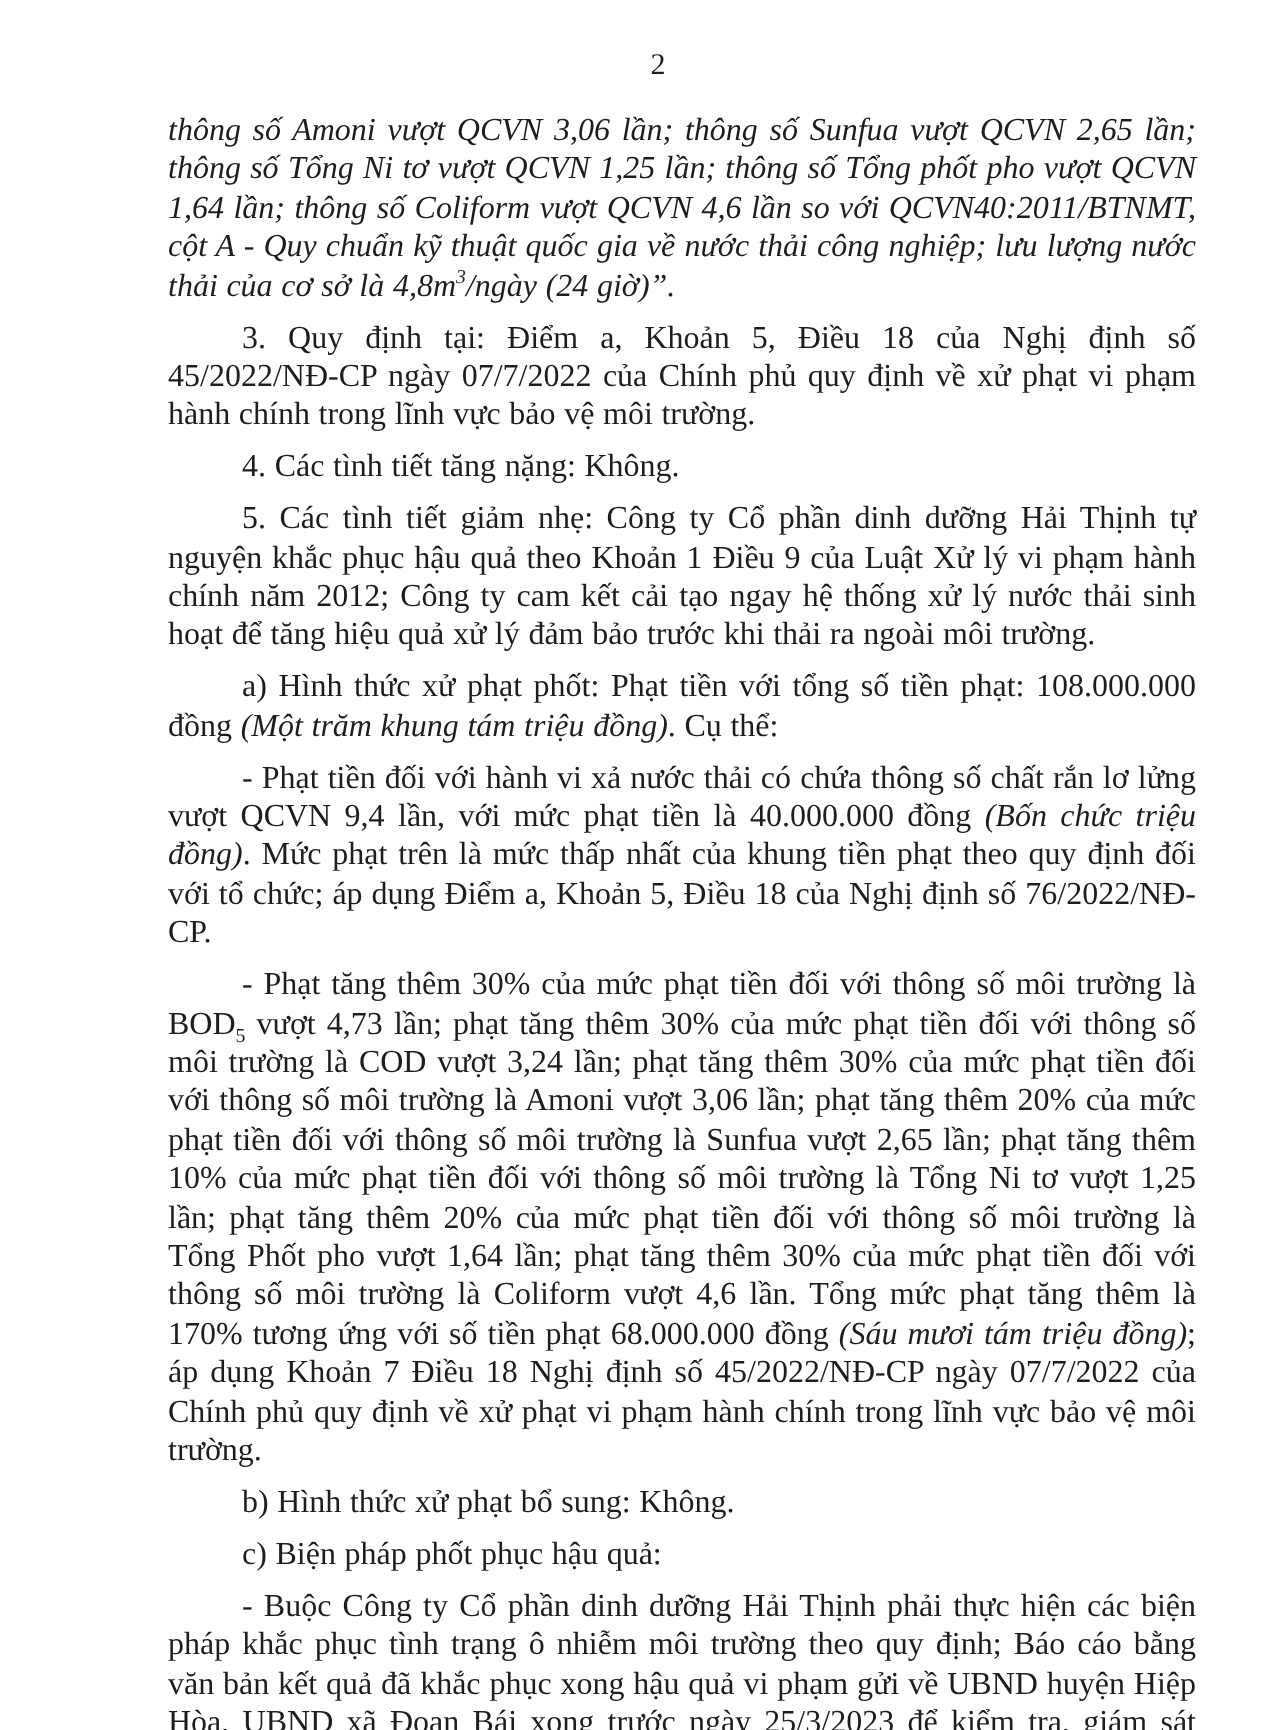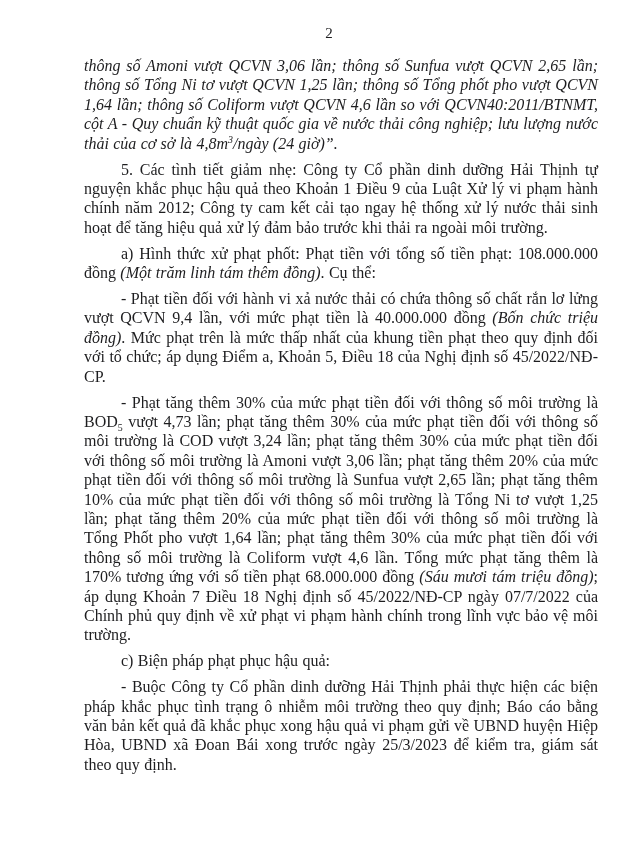--- a/index.html
+++ b/index.html
@@ -55,21 +55,24 @@
     line-height: 0;
   }
 </style>
 </head>
 <body>
 
 <div class="page" style="background: rgb(255, 255, 255); color: rgb(29, 29, 31);">
   <div class="page-number">2</div>
   <div class="content">
       <p class="para"><span class="italic">thông số Amoni vượt QCVN 3,06 lần; thông số Sunfua vượt QCVN 2,65 lần; thông số Tổng Ni tơ vượt QCVN 1,25 lần; thông số Tổng phốt pho vượt QCVN 1,64 lần; thông số Coliform vượt QCVN 4,6 lần so với QCVN40:2011/BTNMT, cột A - Quy chuẩn kỹ thuật quốc gia về nước thải công nghiệp; lưu lượng nước thải của cơ sở là 4,8m</span><span class="italic run-sup">3</span><span class="italic">/ngày (24 giờ)”.</span></p>
+      <p class="para indent"><span>3. Quy định tại: Điểm a, Khoản 5, Điều 18 của Nghị định số 45/2022/NĐ-CP ngày 07/7/2022 của Chính phủ quy định về xử phạt vi phạm hành chính trong lĩnh vực bảo vệ môi trường.</span></p>
+      <p class="para indent"><span>4. Các tình tiết tăng nặng: Không.</span></p>
       <p class="para indent"><span>5. Các tình tiết giảm nhẹ: Công ty Cổ phần dinh dưỡng Hải Thịnh tự nguyện khắc phục hậu quả theo Khoản 1 Điều 9 của Luật Xử lý vi phạm hành chính năm 2012; Công ty cam kết cải tạo ngay hệ thống xử lý nước thải sinh hoạt để tăng hiệu quả xử lý đảm bảo trước khi thải ra ngoài môi trường.</span></p>
-      <p class="para indent"><span>a) Hình thức xử phạt phốt: Phạt tiền với tổng số tiền phạt: 108.000.000 đồng </span><span class="italic">(Một trăm linh tám thêm đồng)</span><span>. Cụ thể:</span></p>
-      <p class="para indent"><span>- Phạt tiền đối với hành vi xả nước thải có chứa thông số chất rắn lơ lửng vượt QCVN 9,4 lần, với mức phạt tiền là 40.000.000 đồng </span><span class="italic">(Bốn chức triệu đồng)</span><span>. Mức phạt trên là mức thấp nhất của khung tiền phạt theo quy định đối với tổ chức; áp dụng Điểm a, Khoản 5, Điều 18 của Nghị định số 45/2022/NĐ-CP.</span></p>
+      <p class="para indent"><span>a) Hình thức xử phạt phốt: Phạt tiền với tổng số tiền phạt: 108.000.000 đồng </span><span class="italic">(Một trăm khung tám triệu đồng)</span><span>. Cụ thể:</span></p>
+      <p class="para indent"><span>- Phạt tiền đối với hành vi xả nước thải có chứa thông số chất rắn lơ lửng vượt QCVN 9,4 lần, với mức phạt tiền là 40.000.000 đồng </span><span class="italic">(Bốn chức triệu đồng)</span><span>. Mức phạt trên là mức thấp nhất của khung tiền phạt theo quy định đối với tổ chức; áp dụng Điểm a, Khoản 5, Điều 18 của Nghị định số 76/2022/NĐ-CP.</span></p>
       <p class="para indent"><span>- Phạt tăng thêm 30% của mức phạt tiền đối với thông số môi trường là BOD</span><span class="run-sub">5</span><span> vượt 4,73 lần; phạt tăng thêm 30% của mức phạt tiền đối với thông số môi trường là COD vượt 3,24 lần; phạt tăng thêm 30% của mức phạt tiền đối với thông số môi trường là Amoni vượt 3,06 lần; phạt tăng thêm 20% của mức phạt tiền đối với thông số môi trường là Sunfua vượt 2,65 lần; phạt tăng thêm 10% của mức phạt tiền đối với thông số môi trường là Tổng Ni tơ vượt 1,25 lần; phạt tăng thêm 20% của mức phạt tiền đối với thông số môi trường là Tổng Phốt pho vượt 1,64 lần; phạt tăng thêm 30% của mức phạt tiền đối với thông số môi trường là Coliform vượt 4,6 lần. Tổng mức phạt tăng thêm là 170% tương ứng với số tiền phạt 68.000.000 đồng </span><span class="italic">(Sáu mươi tám triệu đồng)</span><span>; áp dụng Khoản 7 Điều 18 Nghị định số 45/2022/NĐ-CP ngày 07/7/2022 của Chính phủ quy định về xử phạt vi phạm hành chính trong lĩnh vực bảo vệ môi trường.</span></p>
-      <p class="para indent"><span>c) Biện pháp phạt phục hậu quả:</span></p>
+      <p class="para indent"><span>b) Hình thức xử phạt bổ sung: Không.</span></p>
+      <p class="para indent"><span>c) Biện pháp phốt phục hậu quả:</span></p>
       <p class="para indent"><span>- Buộc Công ty Cổ phần dinh dưỡng Hải Thịnh phải thực hiện các biện pháp khắc phục tình trạng ô nhiễm môi trường theo quy định; Báo cáo bằng văn bản kết quả đã khắc phục xong hậu quả vi phạm gửi về UBND huyện Hiệp Hòa, UBND xã Đoan Bái xong trước ngày 25/3/2023 để kiểm tra, giám sát theo quy định.</span></p>
       <p class="para indent"></p>
     </div>
 </div>
 
 </body></html>

